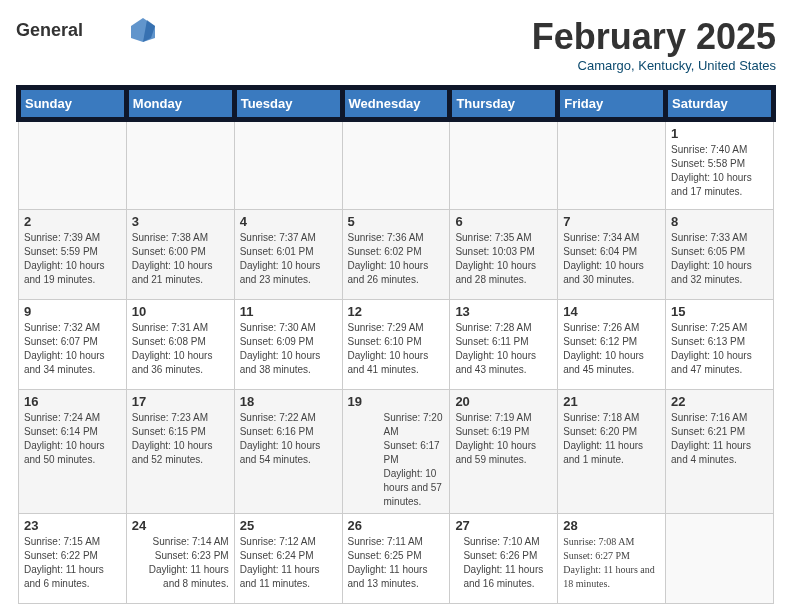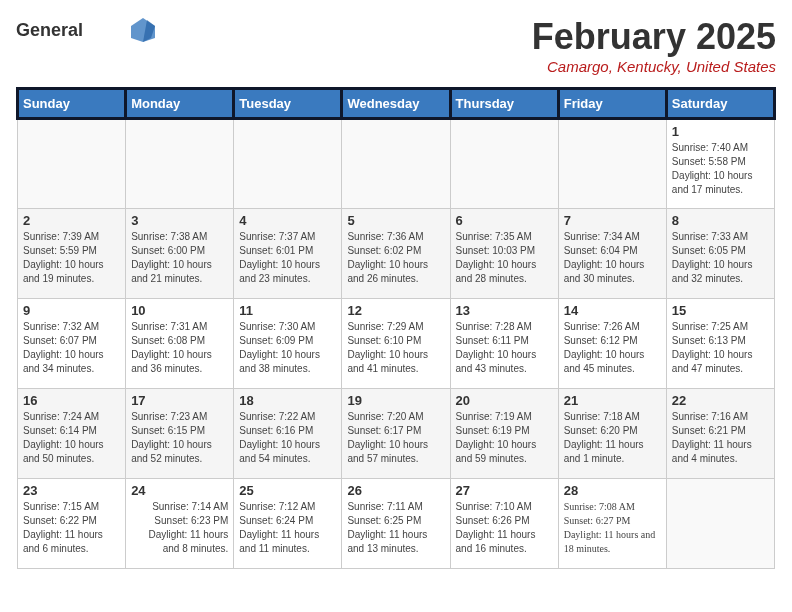--- a/index.html
+++ b/index.html
@@ -37,36 +37,35 @@
     }
     .title-area {
       text-align: right;
     }
     .main-title {
       font-size: 36px;
       font-weight: bold;
       color: #333;
     }
     .subtitle {
-      font-size: 15px;
-      color: #b91c1c;
-      font-style: italic;
+      font-size: 13px;
+      color: #0c4a6e;
     }
     .calendar {
       width: 100%;
       border-collapse: collapse;
       border: 1px solid #ccc;
     }
     .calendar th {
       background-color: #3a7abf;
       color: #fff;
       font-size: 13px;
       padding: 6px 4px;
       text-align: left;
-      border: 3px solid #0f172a;
+      border: 5px solid #0f172a;
     }
     .calendar td {
       width: 14.28%;
       vertical-align: top;
       border: 1px solid #ccc;
       padding: 4px 5px;
       font-size: 10.5px;
       color: #333;
       background: #fff;
       min-height: 80px;
@@ -244,21 +243,21 @@
 Daylight: 10 hours and 52 minutes.</div>
         </td>
         <td>
           <span class="day-number">18</span>
           <div class="day-info" style="white-space: pre-wrap;">Sunrise: 7:22 AM
 Sunset: 6:16 PM
 Daylight: 10 hours and 54 minutes.</div>
         </td>
         <td>
           <span class="day-number">19</span>
-          <div class="day-info" style="white-space: pre-wrap;">Sunrise: 7:20 AM
+          <div class="day-info" style="white-space: pre-wrap; margin-left: 36px;">Sunrise: 7:20 AM
 Sunset: 6:17 PM
 Daylight: 10 hours and 57 minutes.</div>
         </td>
         <td>
           <span class="day-number">20</span>
           <div class="day-info" style="white-space: pre-wrap;">Sunrise: 7:19 AM
 Sunset: 6:19 PM
 Daylight: 10 hours and 59 minutes.</div>
         </td>
         <td>
@@ -294,21 +293,21 @@
 Daylight: 11 hours and 11 minutes.</div>
         </td>
         <td>
           <span class="day-number">26</span>
           <div class="day-info" style="white-space: pre-wrap;">Sunrise: 7:11 AM
 Sunset: 6:25 PM
 Daylight: 11 hours and 13 minutes.</div>
         </td>
         <td>
           <span class="day-number">27</span>
-          <div class="day-info" style="white-space: pre-wrap;">Sunrise: 7:10 AM
+          <div class="day-info" style="white-space: pre-wrap; margin-left: 8px;">Sunrise: 7:10 AM
 Sunset: 6:26 PM
 Daylight: 11 hours and 16 minutes.</div>
         </td>
         <td>
           <span class="day-number">28</span>
           <div class="day-info" style="white-space: pre-wrap; font-family: Liberation Serif, serif;">Sunrise: 7:08 AM
 Sunset: 6:27 PM
 Daylight: 11 hours and 18 minutes.</div>
         </td>
         <td class="empty"></td>

